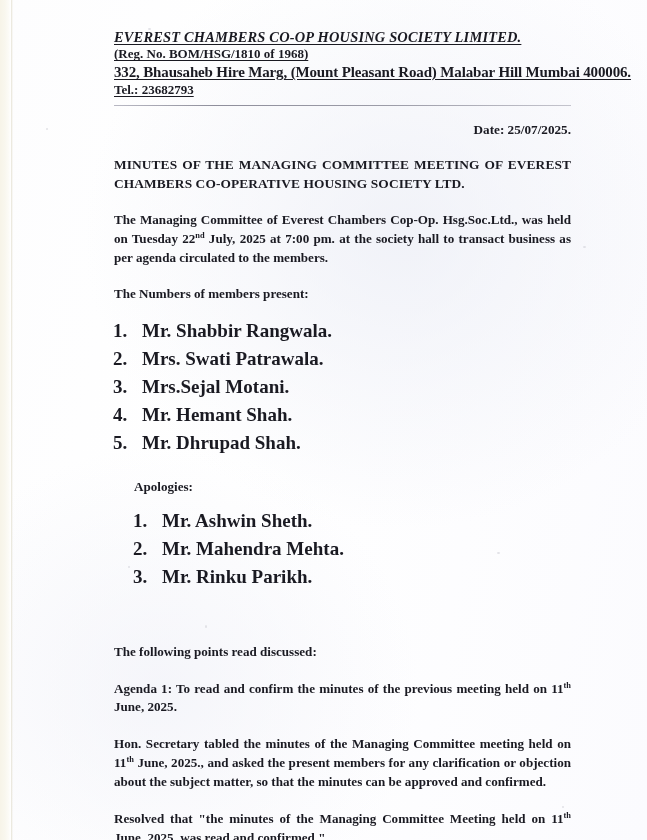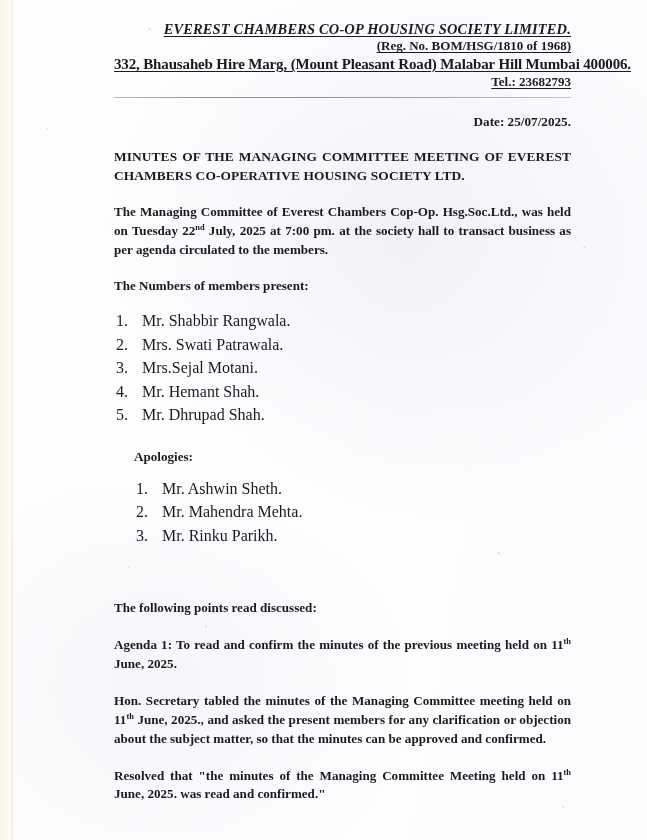--- a/index.html
+++ b/index.html
@@ -48,22 +48,22 @@
 
   .content {
     position: absolute;
     left: 114px;
     top: 0;
     width: 457px;
   }
 
   
   .letterhead {
-    padding-top: 20px;
-    text-align: right;
+    padding-top: 28px;
+    text-align: left;
     font-family: Liberation Serif, serif;
   }
   .lh-line {
     line-height: 1.28;
     white-space: nowrap;
   }
   .lh-soc {
     font-size: 14.4px;
     font-weight: bold;
     font-style: italic;
@@ -120,22 +120,22 @@
     line-height: 0;
     font-weight: bold;
   }
 
   ol.members {
     margin: 13px 0 0 0;
     padding-left: 18px;
     list-style-position: outside;
   }
   ol.members li {
-    font-size: 16px;
-    font-weight: normal;
+    font-size: 19px;
+    font-weight: bold;
     line-height: 1.47;
     padding-left: 10px;
   }
   ol.members.indent-more {
     padding-left: 38px;
     margin-top: 12px;
   }
 
   .label-apologies {
     margin-top: 22px;

